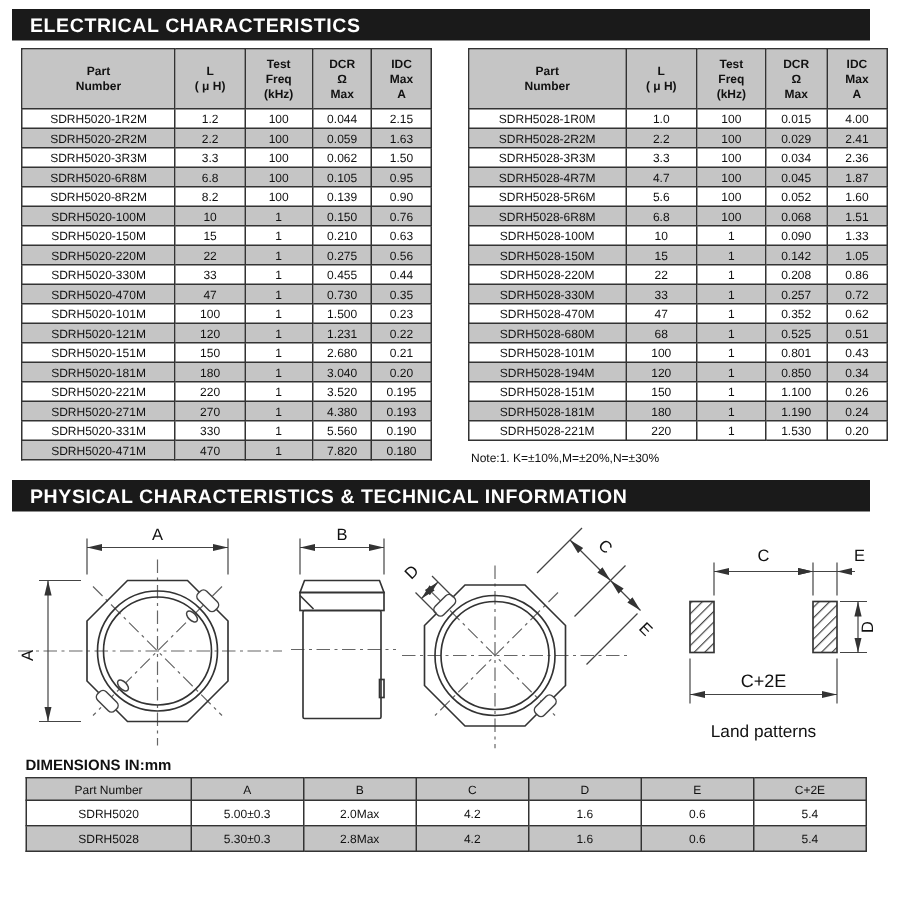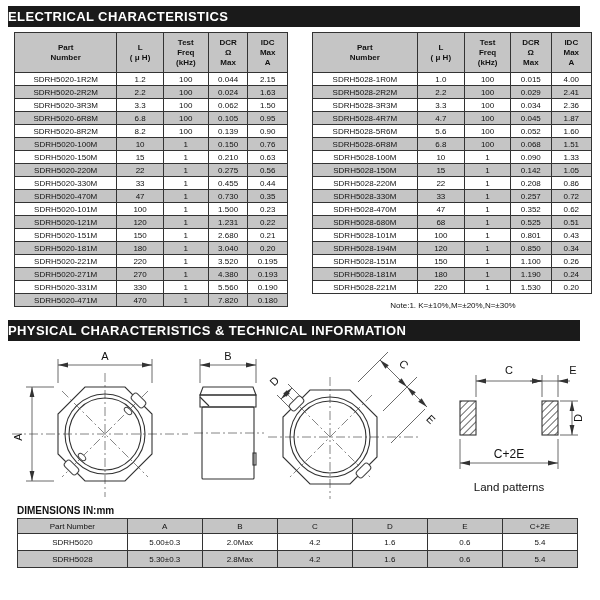--- a/index.html
+++ b/index.html
@@ -1,30 +1,30 @@
 <!DOCTYPE html>
 <html style="--page-bg: #ffffff; --bar-bg: #1a1a1a; --bar-text: #ffffff; --shade: #c5c5c5; --border: #333333;"><head>
 <meta charset="utf-8">
 <style>
   html,body{margin:0;padding:0;background:#fff;}
   .page{position:relative;width:600px;height:600px;background:var(--page-bg,#fff);
         font-family:"Liberation Sans",sans-serif;color:#111;overflow:hidden;box-sizing:border-box;}
   .section-bar{height:21px;line-height:21px;background:var(--bar-bg,#1a1a1a);color:var(--bar-text,#fff);
-        font-weight:bold;font-size:13px;letter-spacing:.4px;padding-left:0;margin:6px 20px 0 8px;}
+        font-weight:bold;font-size:13px;letter-spacing:.4px;padding-left:12px;margin:6px 20px 0 8px;}
   .section-bar.second{margin-top:10px;}
   .etables{display:flex;gap:24px;margin:5px 0 0 14px;align-items:flex-start;}
   table{border-collapse:collapse;table-layout:fixed;font-size:8px;text-align:center;}
   .etable{border:1.5px solid var(--border,#333);}
   .etable th,.etable td{border:1px solid var(--border,#333);padding:0;overflow:hidden;}
   .etable th{height:39px;font-weight:bold;background:var(--shade,#c5c5c5);white-space:pre-line;line-height:1.25;}
   .etable td{height:12px;}
   .etable tbody tr:nth-child(even) td{background:var(--shade,#c5c5c5);}
   .t5020{width:274px;} .t5028{width:280px;}
   .rightcol{display:flex;flex-direction:column;}
-  .note{font-size:8px;margin:7px 0 0 2px;color:#111;text-align:center;}
+  .note{font-size:8px;margin:7px 0 0 2px;color:#111;}
   .diagrams{display:flex;gap:4px;margin:8px 0 0 10px;height:150px;align-items:flex-start;}
   .diagrams svg text{font-size:11px;fill:#111;font-family:"Liberation Sans",sans-serif;}
   .outline{fill:none;stroke:#333;stroke-width:1.1;}
   .thin{fill:none;stroke:#444;stroke-width:.8;}
   .dim{fill:none;stroke:#444;stroke-width:.8;}
   .cline{fill:none;stroke:#666;stroke-width:.8;stroke-dasharray:9 3 2 3;}
   .notch{fill:#fff;stroke:#444;stroke-width:1;}
   .dims-label{font-size:10px;font-weight:bold;margin:6px 0 2px 17px;}
   .dtable{width:561px;margin-left:17px;border:1.5px solid var(--border,#333);}
   .dtable th,.dtable td{border:1px solid var(--border,#333);padding:0;}
@@ -86,21 +86,21 @@
             <td>SDRH5020-1R2M</td>
             <td>1.2</td>
             <td>100</td>
             <td>0.044</td>
             <td>2.15</td>
           </tr>
           <tr>
             <td>SDRH5020-2R2M</td>
             <td>2.2</td>
             <td>100</td>
-            <td>0.024</td>
+            <td>0.059</td>
             <td>1.63</td>
           </tr>
           <tr>
             <td>SDRH5020-3R3M</td>
             <td>3.3</td>
             <td>100</td>
             <td>0.062</td>
             <td>1.50</td>
           </tr>
           <tr>

